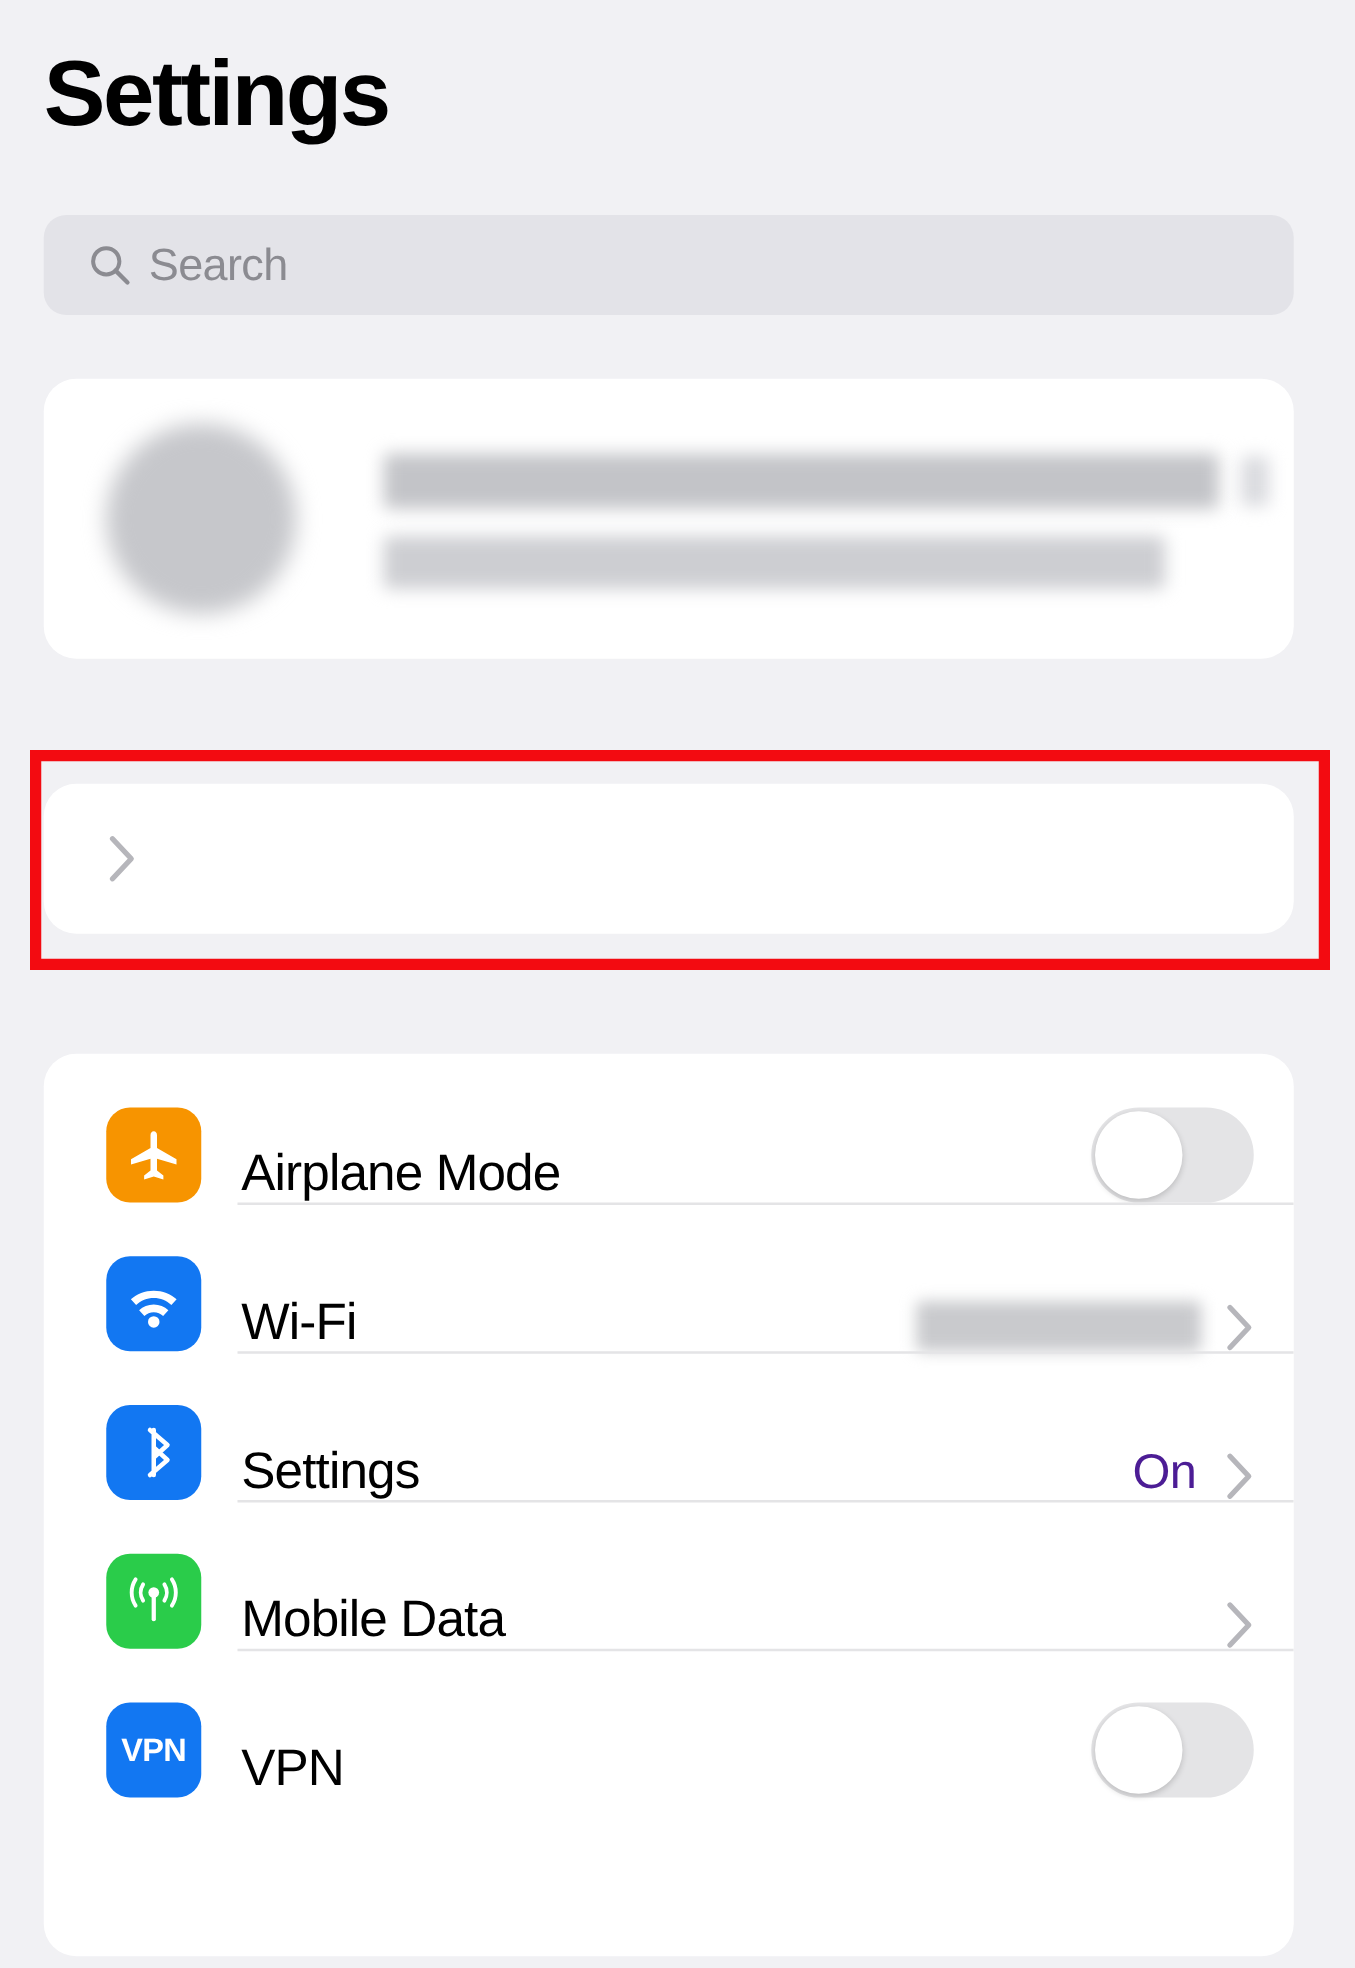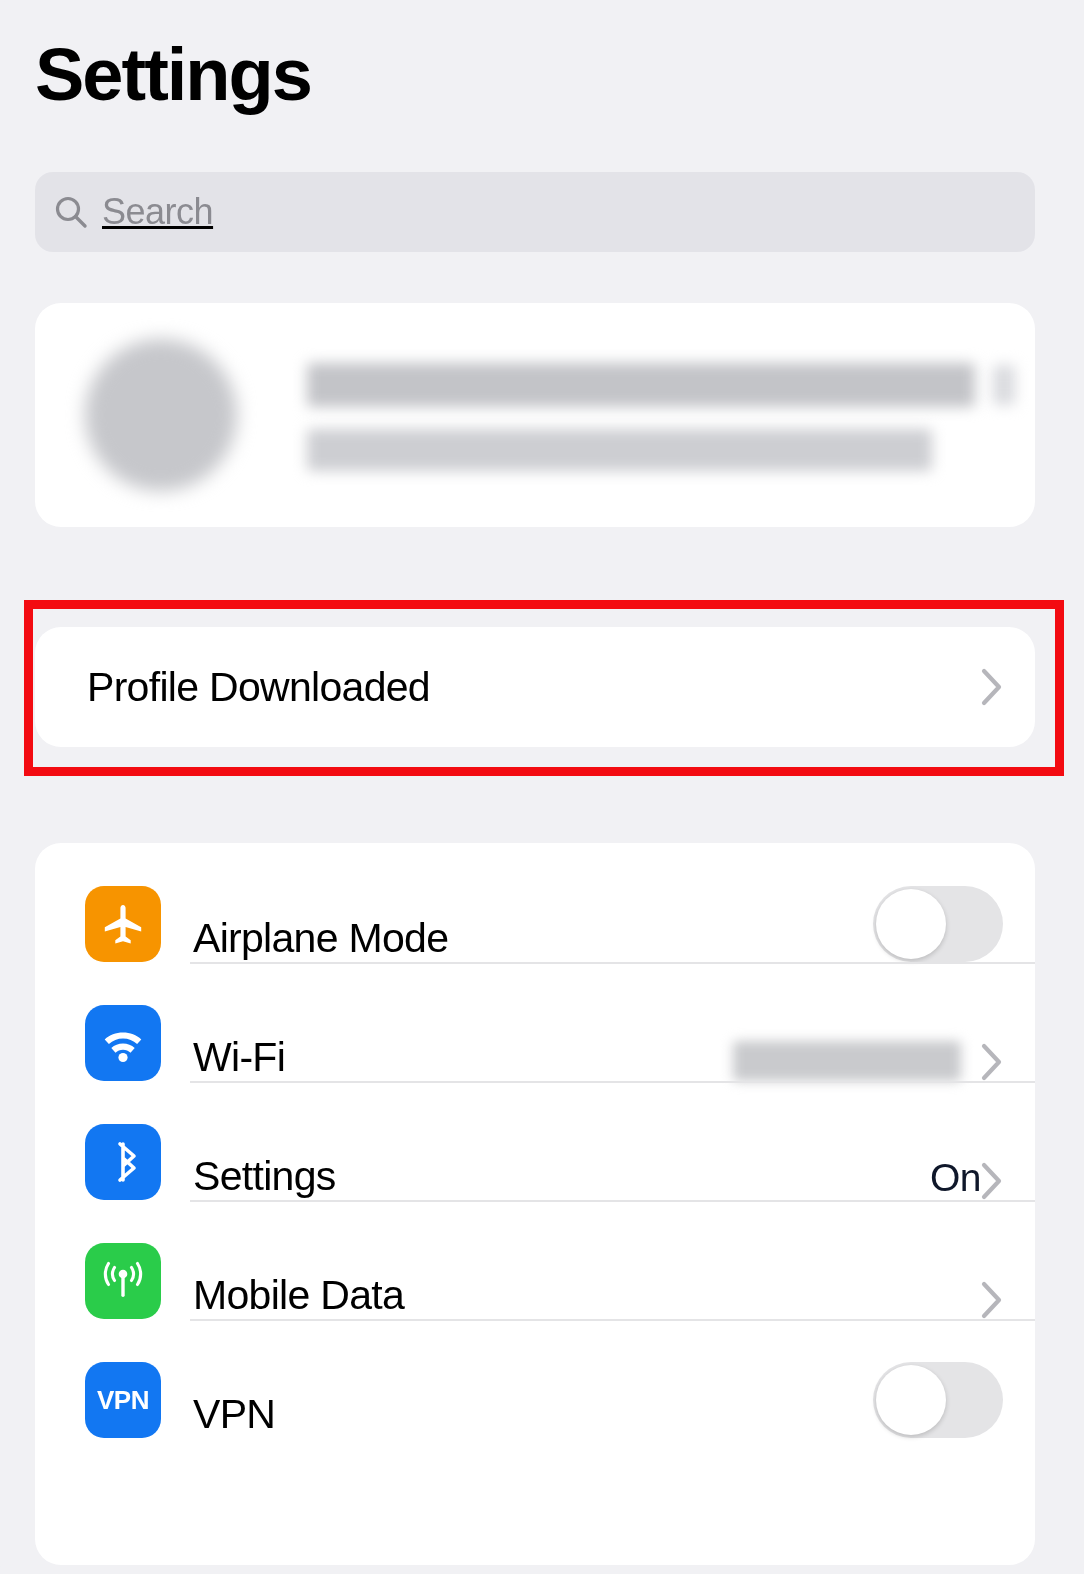--- a/index.html
+++ b/index.html
@@ -38,22 +38,21 @@
     position: absolute;
     left: 35px;
     top: 172px;
     width: 1000px;
     height: 80px;
     background: #e3e3e8;
     border-radius: 18px;
     display: flex;
     align-items: center;
     box-sizing: border-box;
-    padding-left: 19px;
-    text-decoration: underline;
+    padding-left: 36px;
   }
   .search-icon {
     width: 34px;
     height: 34px;
     position: relative;
     flex: 0 0 auto;
     margin-right: 14px;
   }
   .search-icon svg { display: block; }
   .search-placeholder {
@@ -162,22 +161,22 @@
   }
   .row-icon svg { display: block; }
   .row-label {
     font-size: 41px;
     color: #000000;
     letter-spacing: -0.7px;
     flex: 1 1 auto;
   }
   .row-value {
     font-size: 39px;
-    color: #0f172a;
-    margin-right: 0;
+    color: #4c1d95;
+    margin-right: 24px;
     letter-spacing: -0.5px;
   }
   .row-value-redacted {
     width: 228px;
     height: 40px;
     background: #c9cacd;
     filter: blur(6px);
     border-radius: 4px;
     margin-right: 20px;
   }
@@ -235,21 +234,20 @@
   </div>
 
   <div class="card" id="profile-card">
     <div class="avatar"></div>
     <div class="redact l1"></div>
     <div class="redact l1b"></div>
     <div class="redact l2"></div>
   </div>
 
   <div class="card" id="profile-downloaded-card">
-    <span class="pd-label">Profile Downloaded</span>
     <span class="chevron">
       <svg width="22" height="38" viewBox="0 0 22 38">
         <polyline points="3,3 18,19 3,35" fill="none" stroke="#b6b6bb" stroke-width="4.2" stroke-linecap="round" stroke-linejoin="round"></polyline>
       </svg>
     </span>
   </div>
 
   <div class="annotation-box"></div>
 
   <div class="card" id="connectivity-card">

